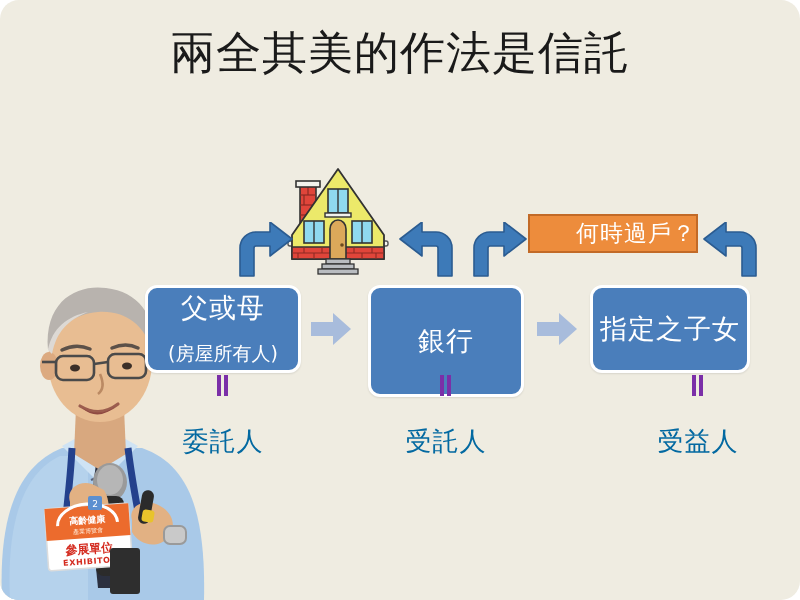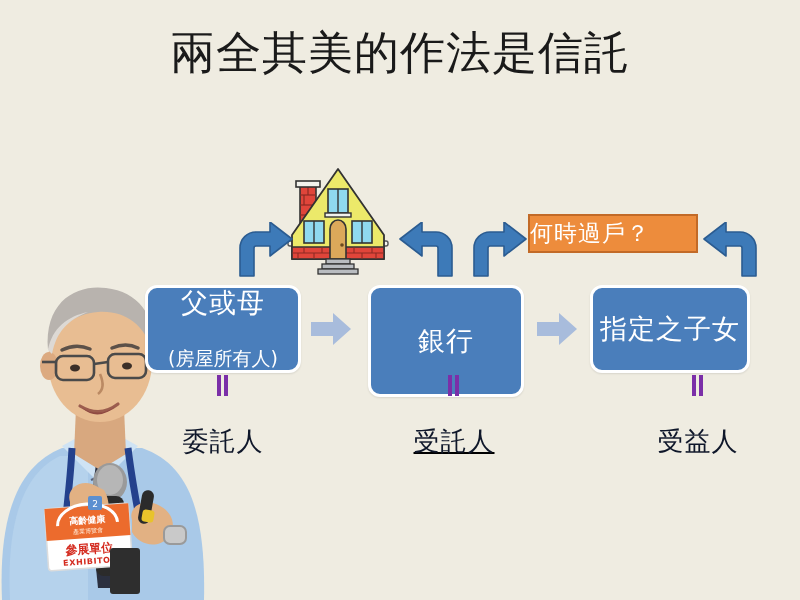--- a/index.html
+++ b/index.html
@@ -7,20 +7,21 @@
     padding: 0;
     background: #ffffff;
   }
   #slide {
     position: relative;
     width: 800px;
     height: 600px;
     overflow: hidden;
     background: #efece1;
     font-family: "DejaVu Sans", "Liberation Sans", sans-serif;
+    border-radius: 19px;
   }
 
   
   .title-block {
     position: absolute;
     left: 0;
     top: 28px;
     width: 800px;
     text-align: center;
     color: #1a1a1a;
@@ -74,21 +75,21 @@
   .nodebox .main {
     font-size: 27px;
     line-height: 1.1;
     letter-spacing: 1px;
   }
   .nodebox .sub {
     font-size: 19px;
     line-height: 1.2;
     margin-top: 20px;
   }
-  #box-parent { left: 145px; top: 285px; width: 156px; height: 88px; justify-content: space-between; }
+  #box-parent { left: 145px; top: 285px; width: 156px; height: 88px; }
   #box-bank   { left: 368px; top: 285px; width: 156px; height: 112px; }
   #box-child  { left: 590px; top: 285px; width: 160px; height: 88px; }
 
   
   .blockarrow {
     position: absolute;
     width: 44px;
     height: 36px;
   }
   #blockarrow-1 { left: 309px; top: 311px; }
@@ -99,21 +100,21 @@
     position: absolute;
     left: 528px;
     top: 214px;
     width: 170px;
     height: 39px;
     background: #ed8c3c;
     border: 2px solid #c26a27;
     box-sizing: border-box;
     display: flex;
     align-items: center;
-    justify-content: flex-start;
+    justify-content: flex-end;
     color: #ffffff;
     font-size: 23px;
     letter-spacing: 1px;
   }
 
   
   .curvearrow { position: absolute; width: 62px; height: 56px; }
   #curve-1 { left: 232px; top: 222px; }
   #curve-2 { left: 398px; top: 222px; }
   #curve-3 { left: 466px; top: 222px; }
@@ -137,27 +138,27 @@
     top: 0;
     width: 4px;
     height: 21px;
     background: #7b2fa8;
   }
   .role .eq i.a { left: 1px; }
   .role .eq i.b { left: 8px; }
   .role .txt {
     display: block;
     font-size: 26px;
-    color: #0f172a;
+    color: #0369a1;
     letter-spacing: 1px;
     line-height: 1.05;
     margin-top: 32px;
   }
   #role-1 { left: 133px; top: 375px; }
-  #role-2 { left: 364px; top: 375px; text-decoration: underline; }
+  #role-2 { left: 356px; top: 375px; }
   #role-3 { left: 608px; top: 375px; }
 </style>
 </head>
 <body>
 
 <div id="slide">
 
   <div class="title-block">
     <div class="title-line1">兩全其美的作法是信託</div>
   </div>

